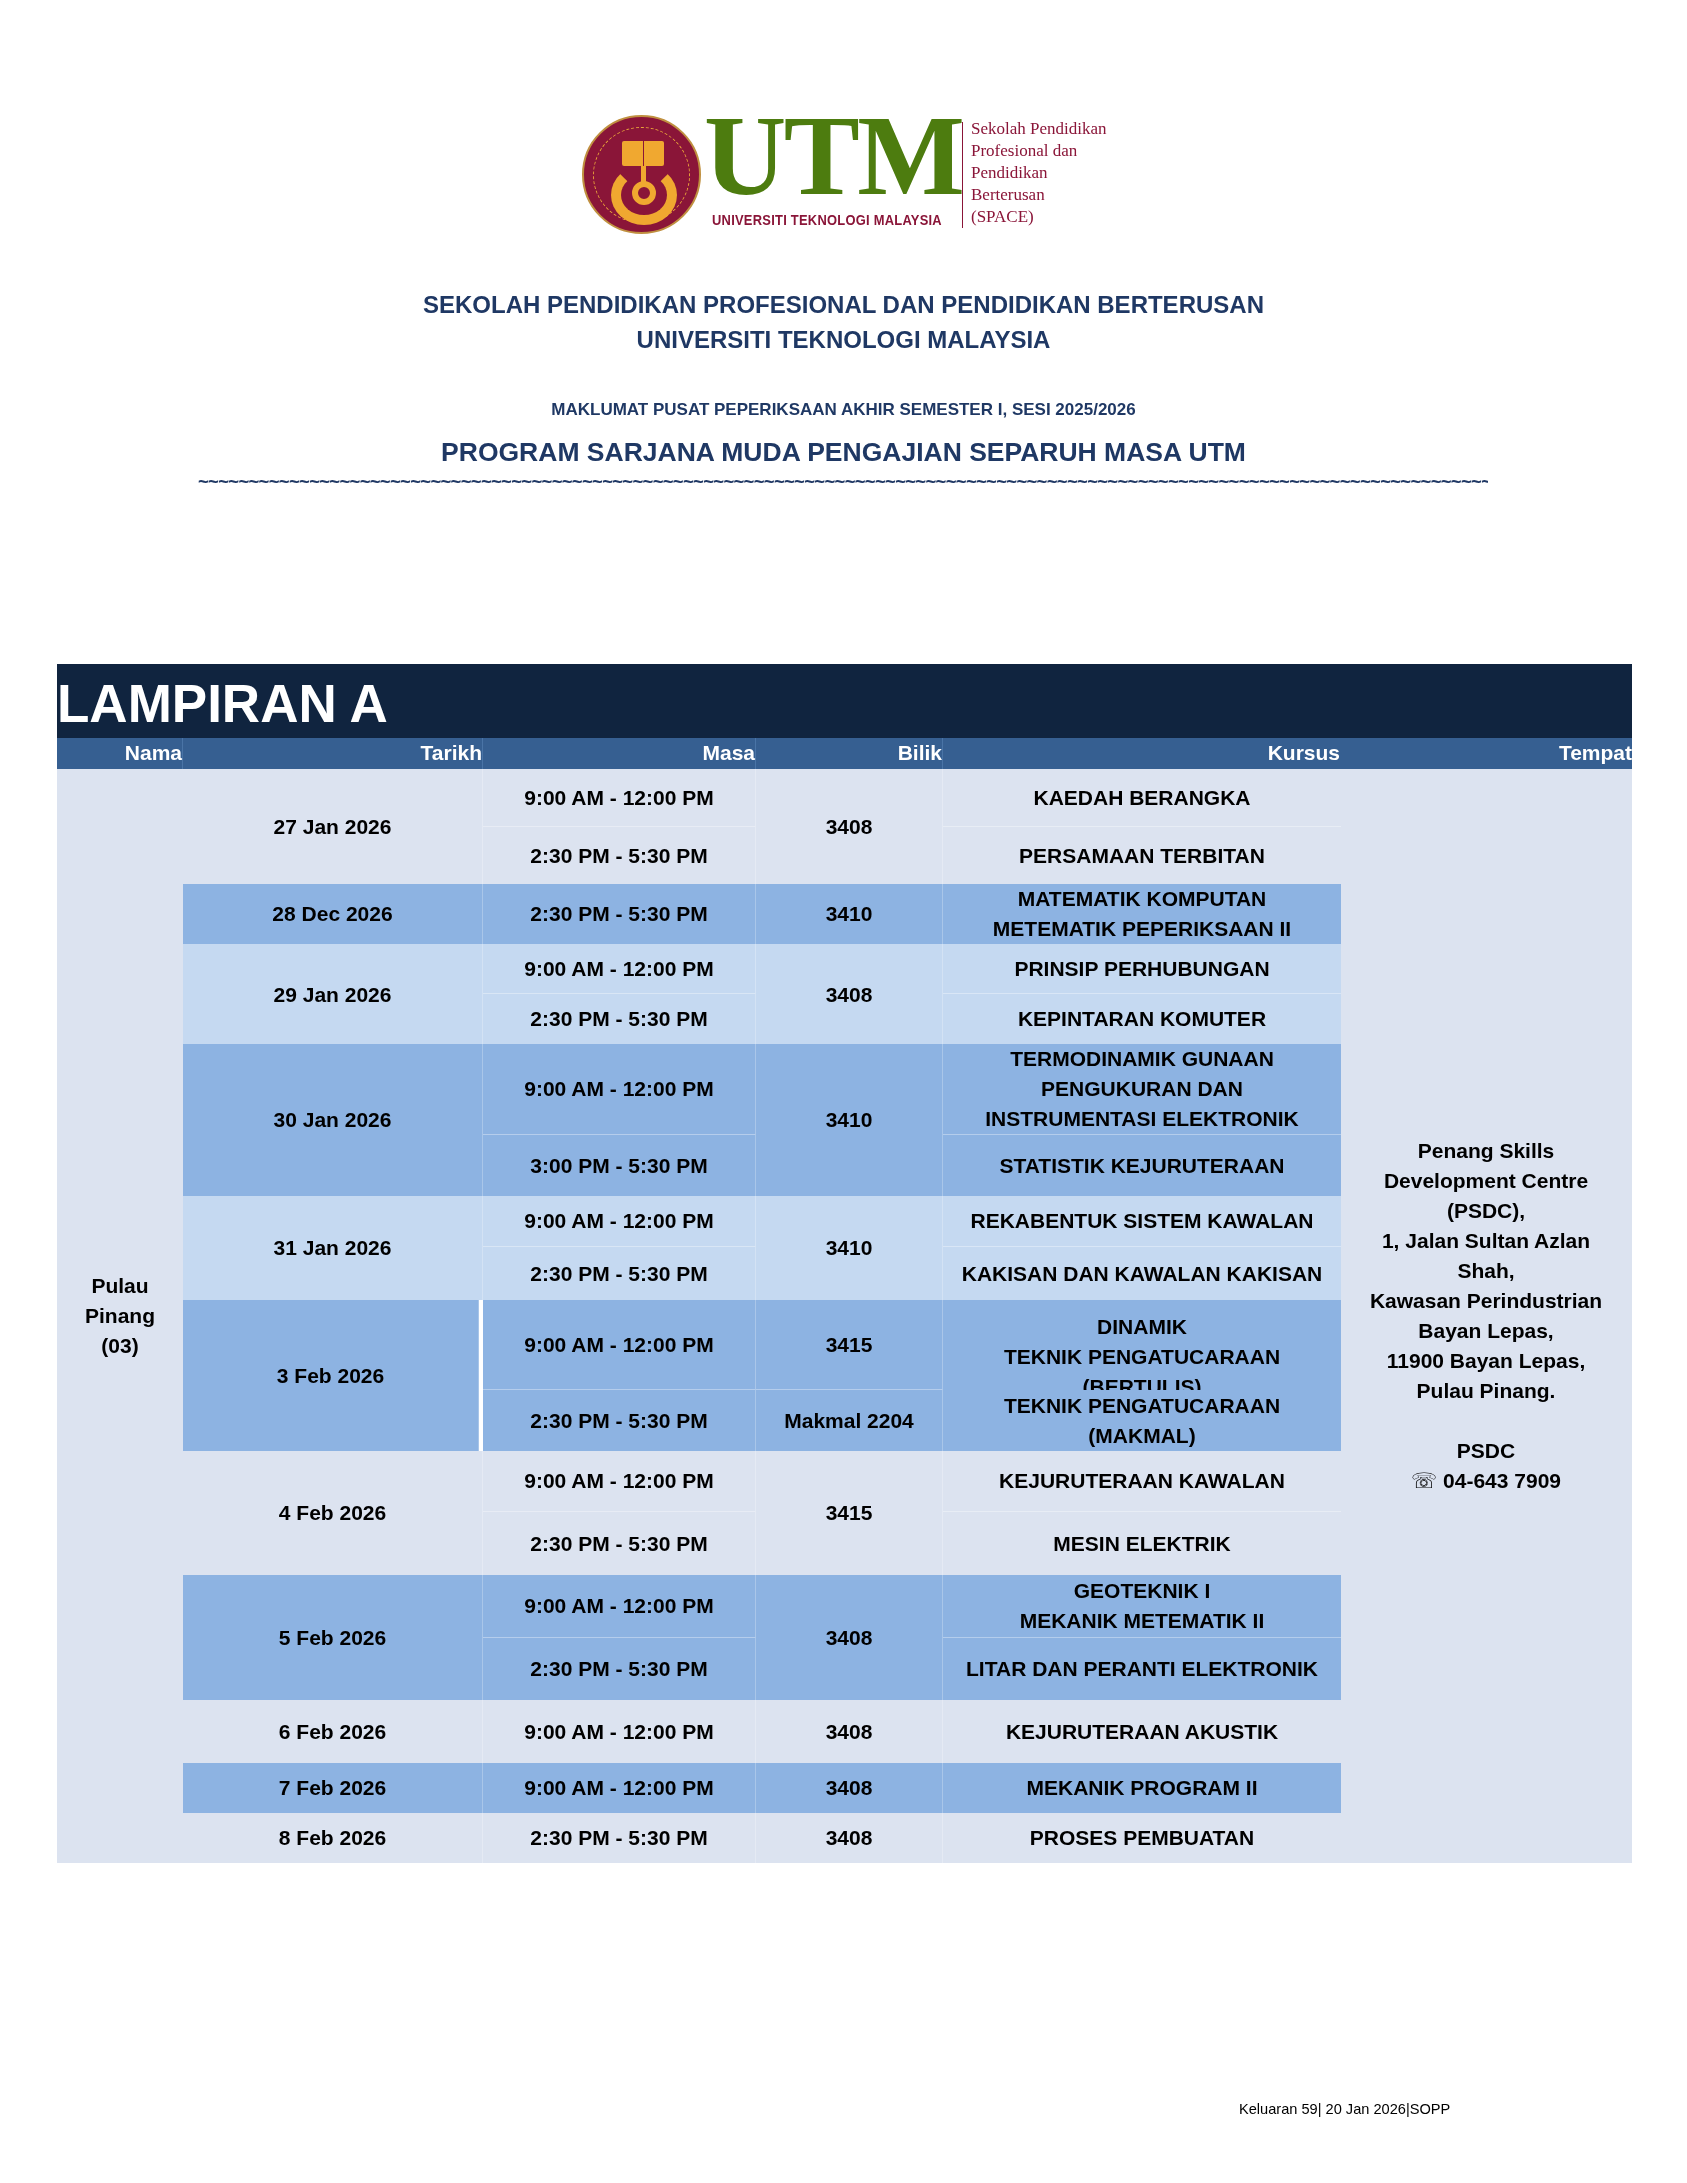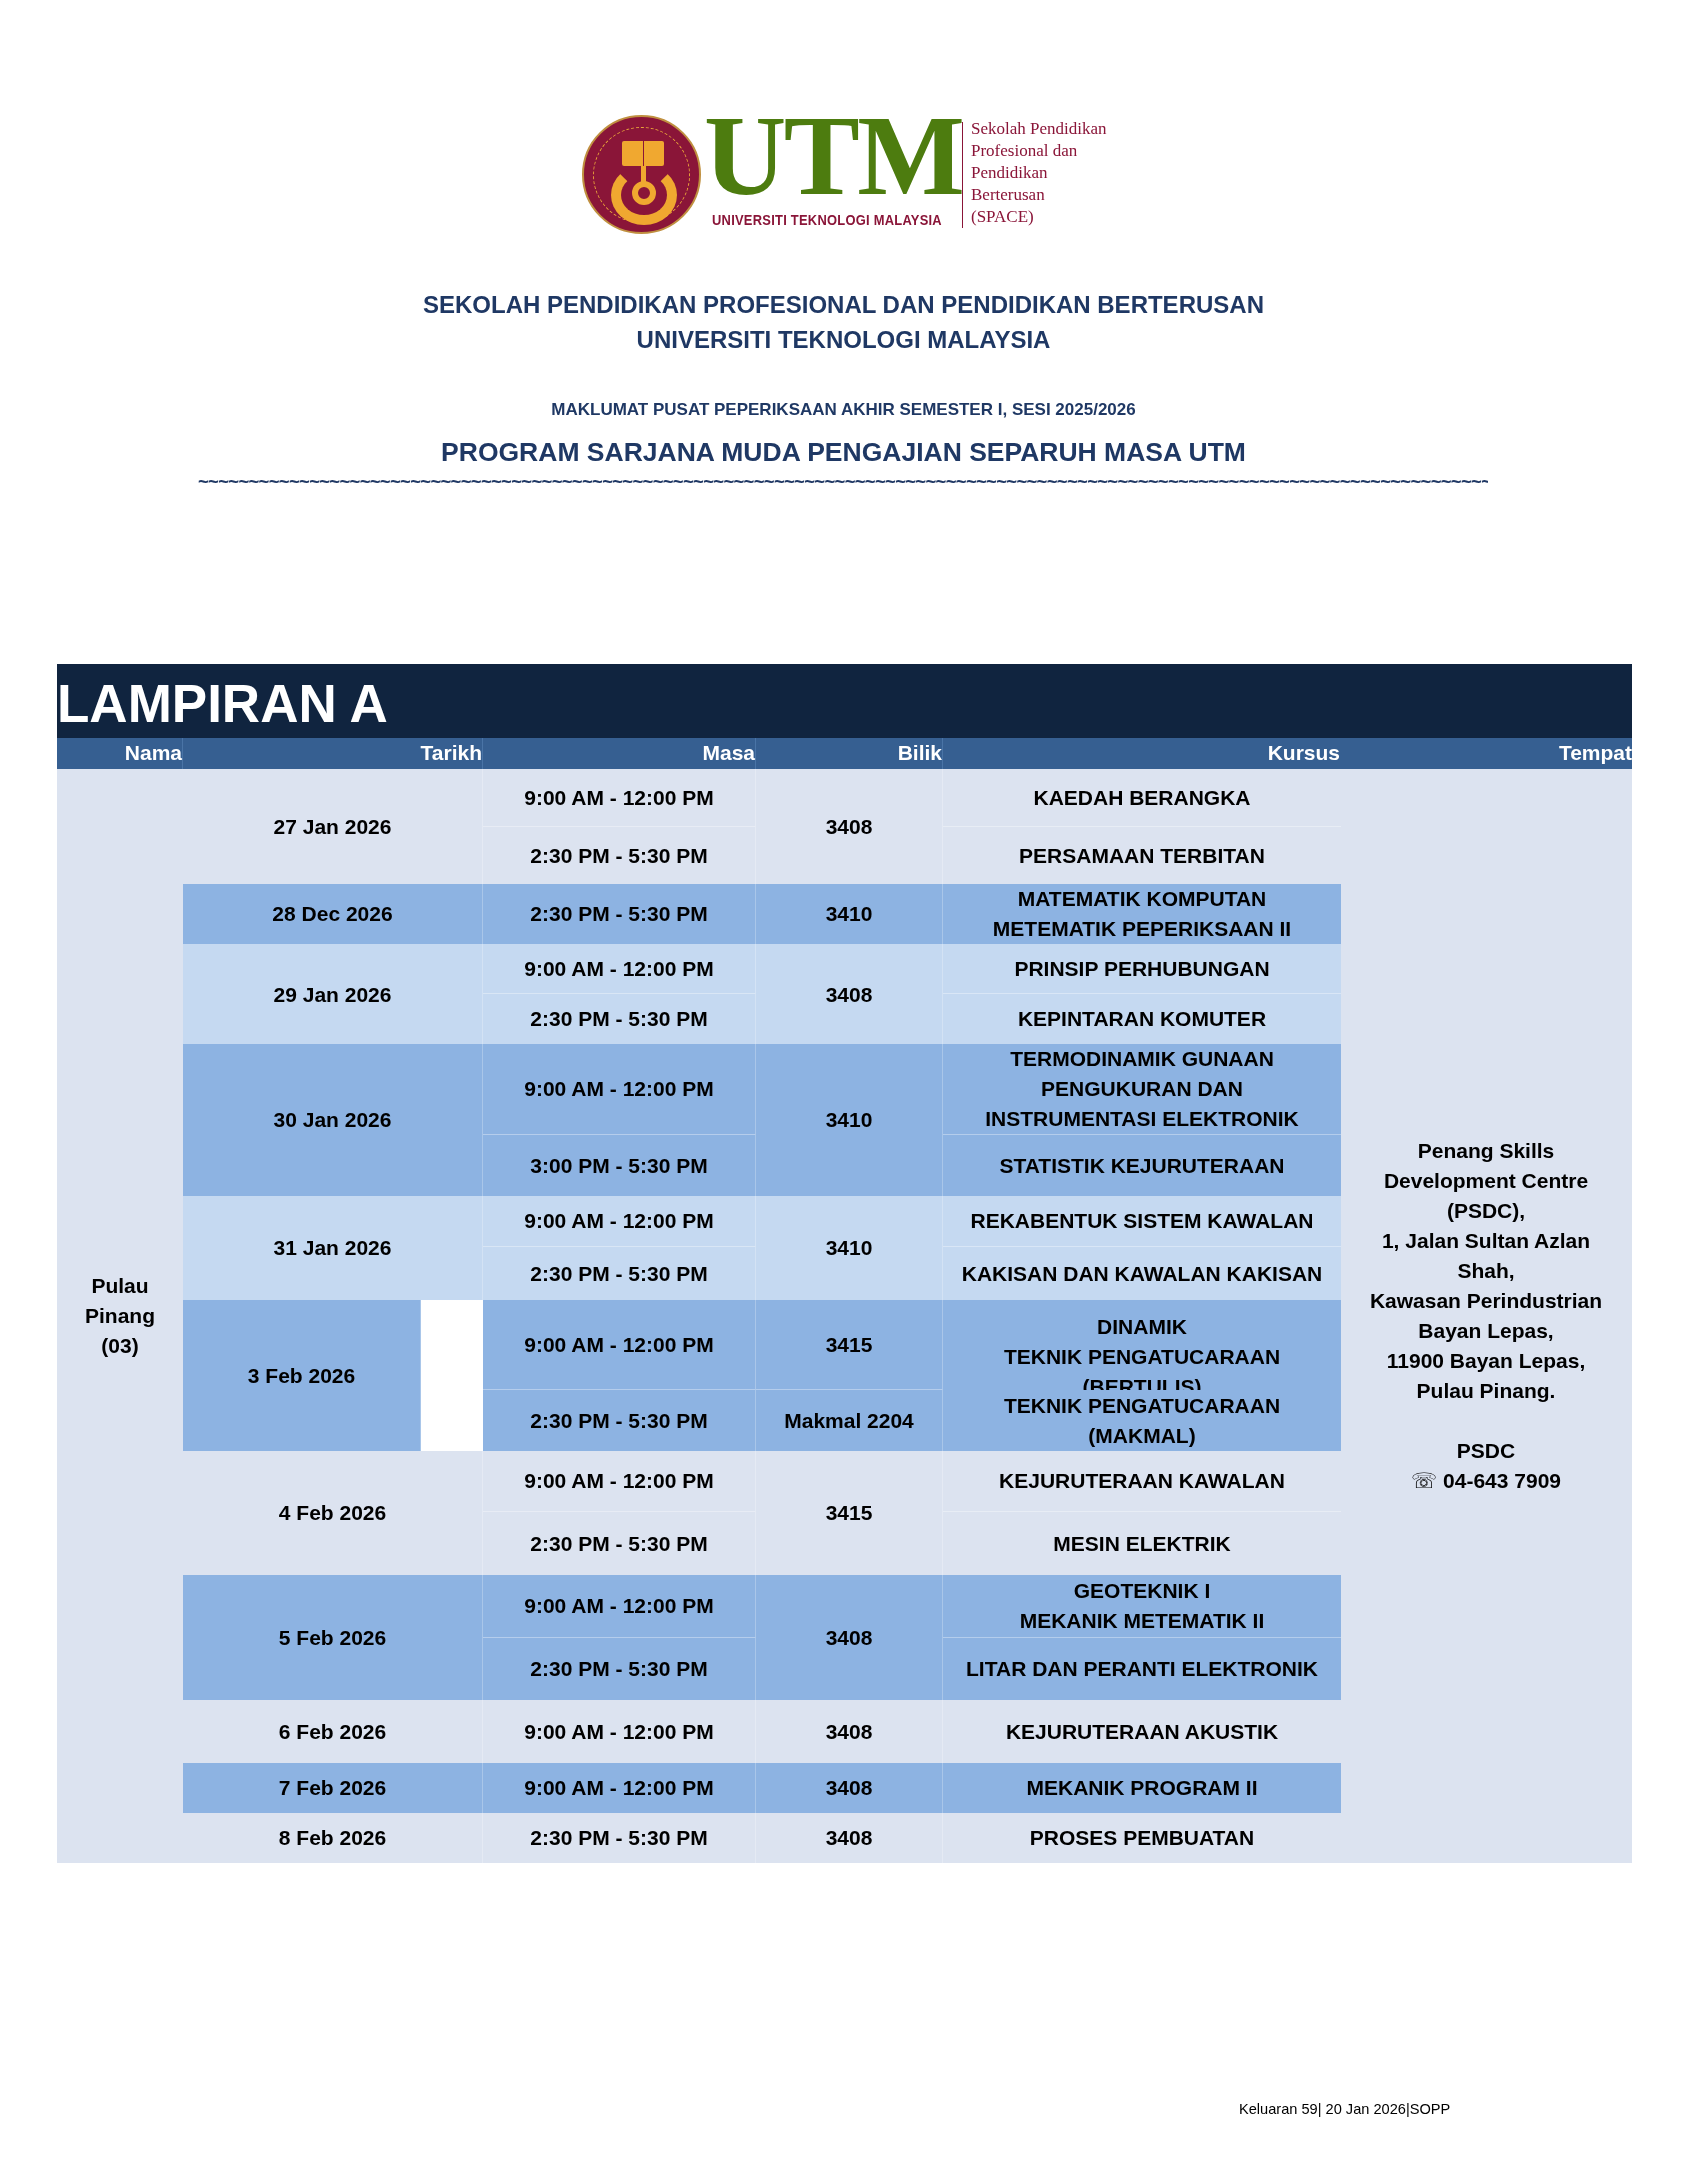--- a/index.html
+++ b/index.html
@@ -159,21 +159,21 @@
       <div class="cell bg2 vsep" style="left: 126px; top: 532px; width: 300px; height: 104px; flex-direction: column;">31 Jan 2026</div>
       <div class="cell bg2 vsep" style="left: 699px; top: 532px; width: 187px; height: 104px; flex-direction: column;">3410</div>
       <div class="cell bg2 vsep sep-b" style="left: 426px; top: 532px; width: 273px; height: 51px; flex-direction: column;">9:00 AM - 12:00 PM</div>
       <div class="cell bg2 sep-b" style="left: 886px; top: 532px; width: 398px; height: 51px; flex-direction: column;">
         <div>REKABENTUK SISTEM KAWALAN</div>
       </div>
       <div class="cell bg2 vsep" style="left: 426px; top: 583px; width: 273px; height: 53px; flex-direction: column;">2:30 PM -  5:30 PM</div>
       <div class="cell bg2" style="left: 886px; top: 583px; width: 398px; height: 53px; flex-direction: column;">
         <div>KAKISAN DAN KAWALAN KAKISAN</div>
       </div>
-      <div class="cell bg1 vsep" style="left: 126px; top: 636px; width: 238px; height: 151px; flex-direction: column;">3 Feb 2026</div>
+      <div class="cell bg1 vsep" style="left: 126px; top: 636px; width: 296px; height: 151px; flex-direction: column;">3 Feb 2026</div>
       <div class="cell bg1 vsep sep-b" style="left: 426px; top: 636px; width: 273px; height: 90px; flex-direction: column;">9:00 AM - 12:00 PM</div>
       <div class="cell bg1 vsep sep-b" style="left: 699px; top: 636px; width: 187px; height: 90px; flex-direction: column;">3415</div>
       <div class="cell bg1 sep-b" style="left: 886px; top: 636px; width: 398px; height: 114px; flex-direction: column;">
         <div>DINAMIK</div>
         <div>TEKNIK PENGATUCARAAN</div>
         <div>(BERTULIS)</div>
       </div>
       <div class="cell bg1 vsep" style="left: 426px; top: 726px; width: 273px; height: 61px; flex-direction: column;">2:30 PM -  5:30 PM</div>
       <div class="cell bg1 vsep" style="left: 699px; top: 726px; width: 187px; height: 61px; flex-direction: column;">Makmal 2204</div>
       <div class="cell bg1" style="left: 886px; top: 726px; width: 398px; height: 61px; flex-direction: column;">

